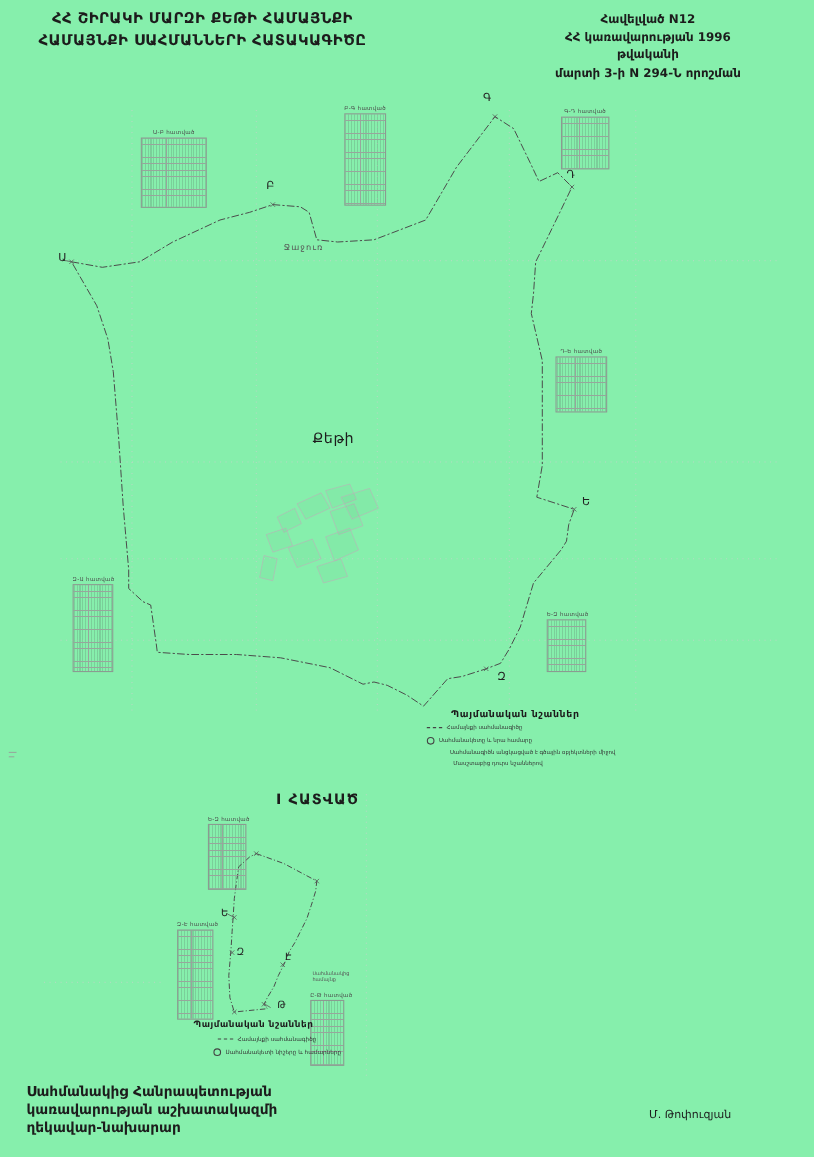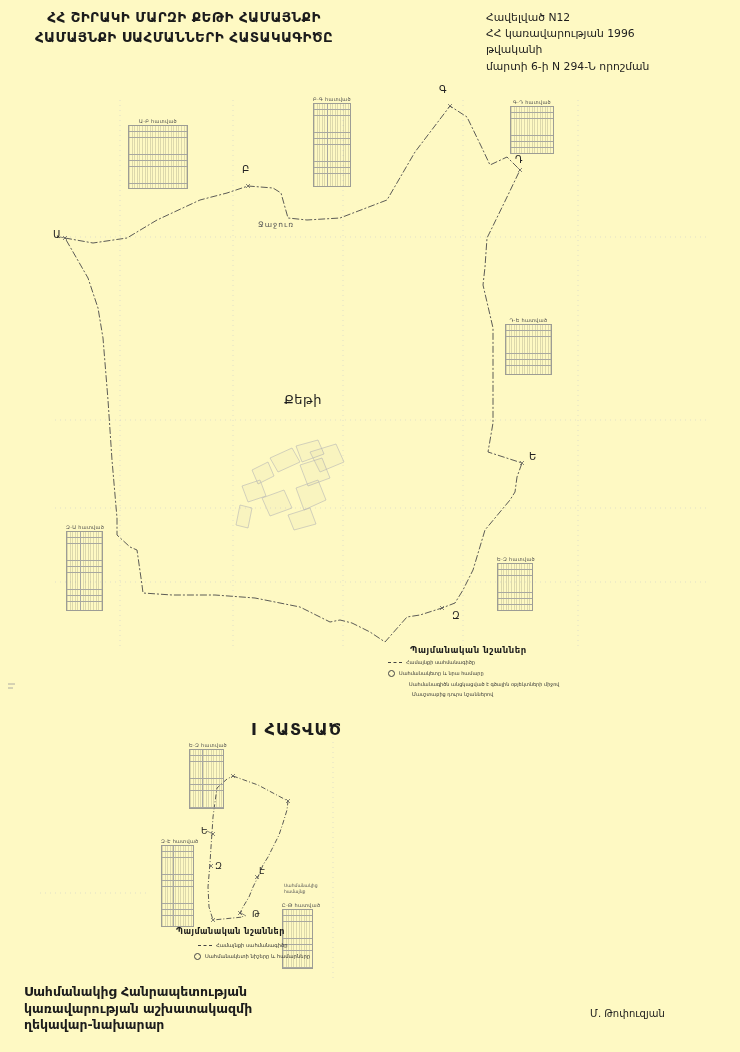--- a/index.html
+++ b/index.html
@@ -1,22 +1,22 @@
 <!DOCTYPE html>
 <html><head>
 <meta charset="utf-8">
 <style>
   html,body{margin:0;padding:0;background:#e8e8e8;}
-  .page{position:relative;width:740px;height:1052px;background:#fef9c3;overflow:hidden;
+  .page{position:relative;width:740px;height:1052px;background:#86efac;overflow:hidden;
         font-family:"DejaVu Sans",sans-serif;color:#1c1c1c;}
   .abs{position:absolute;}
   
   .doc-title{left:16px;top:8px;width:336px;text-align:center;font-weight:bold;
              font-size:13.5px;line-height:1.45;letter-spacing:.4px;}
-  .annex{left:486px;top:10px;width:206px;font-weight:normal;
+  .annex{left:486px;top:10px;width:206px;text-align:center;font-weight:bold;
          font-size:10.8px;line-height:1.5;}
   
   svg.maplayer{position:absolute;left:0;top:0;}
   .community-name{left:284px;top:392px;font-size:13px;letter-spacing:.5px;}
   .neighbor-name{left:258px;top:220px;font-size:7.5px;color:#555;letter-spacing:1px;font-family:Liberation Serif, serif;}
   .pt-label{position:absolute;color:#222;}
   .pt-main{font-size:10px;}
   .pt-sec{font-size:9px;}
   
   .ctable{position:absolute;}
@@ -37,39 +37,39 @@
   .legend-bottom .legend-title{font-size:8px;font-weight:bold;margin-left:10px;letter-spacing:.5px;}
   .legend-bottom .lg-item{font-size:5.2px;color:#333;margin-top:5px;margin-left:28px;}
   .legend-bottom .lg-item.first{margin-top:7px;margin-left:32px;}
   .sym-line{display:inline-block;width:14px;height:0;border-top:1px dashed #444;
             vertical-align:middle;margin-right:4px;}
   .sym-circ{display:inline-block;width:5px;height:5px;border:1px solid #444;border-radius:50%;
             vertical-align:middle;margin-right:4px;}
   .indent1{margin-left:21px;}
   .indent2{margin-left:24px;}
   
-  .section-title{left:251px;top:720px;font-size:16px;font-weight:bold;letter-spacing:1px;}
+  .section-title{left:251px;top:720px;font-size:13px;font-weight:bold;letter-spacing:1px;}
   .side-label{left:284px;top:883px;font-size:4.5px;color:#555;line-height:1.4;}
   
   .footer-left{left:24px;top:984px;font-size:12.5px;font-weight:bold;line-height:1.32;}
   .signature{left:590px;top:1008px;font-size:10px;font-weight:normal;}
 </style>
 </head>
 <body>
 
 <div class="page">
 
   <div class="abs doc-title">
     <div>ՀՀ ՇԻՐԱԿԻ ՄԱՐԶԻ ՔԵԹԻ ՀԱՄԱՅՆՔԻ</div>
     <div>ՀԱՄԱՅՆՔԻ ՍԱՀՄԱՆՆԵՐԻ ՀԱՏԱԿԱԳԻԾԸ</div>
   </div>
   <div class="abs annex">
     <div>Հավելված N12</div>
     <div>ՀՀ կառավարության 1996 թվականի</div>
-    <div>մարտի 6-ի N 294-Ն որոշման</div>
+    <div>մարտի 3-ի N 294-Ն որոշման</div>
   </div>
 
   <svg class="maplayer" width="740" height="1052" viewBox="0 0 740 1052">
 
     <g stroke="#cfcfcf" stroke-width="0.6" stroke-dasharray="1 4">
       <line x1="120" y1="100" x2="120" y2="648"></line>
       <line x1="233" y1="100" x2="233" y2="648"></line>
       <line x1="343" y1="100" x2="343" y2="648"></line>
       <line x1="463" y1="100" x2="463" y2="648"></line>
       <line x1="578" y1="100" x2="578" y2="648"></line>

